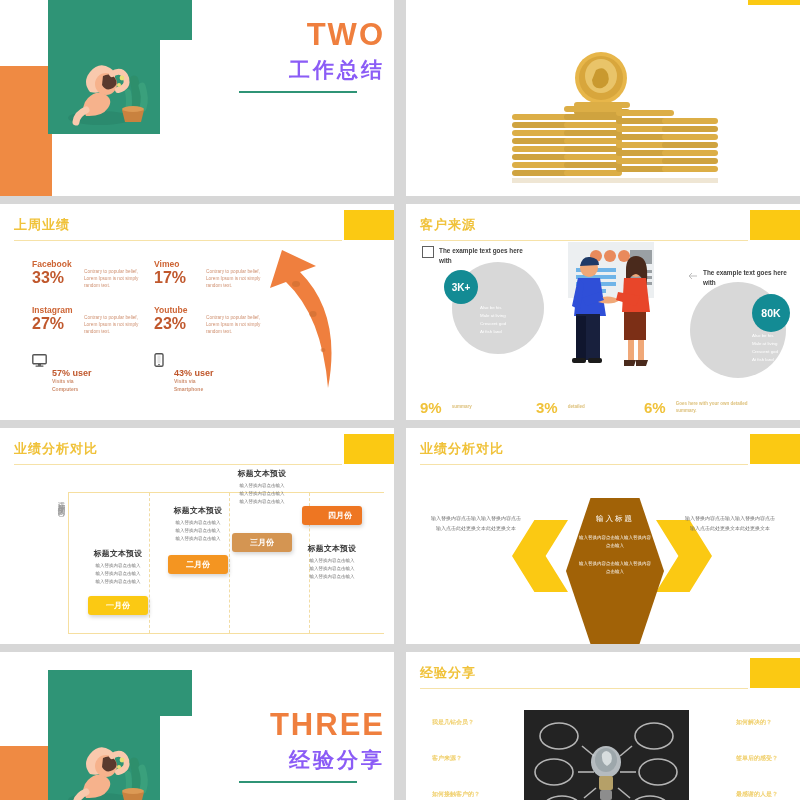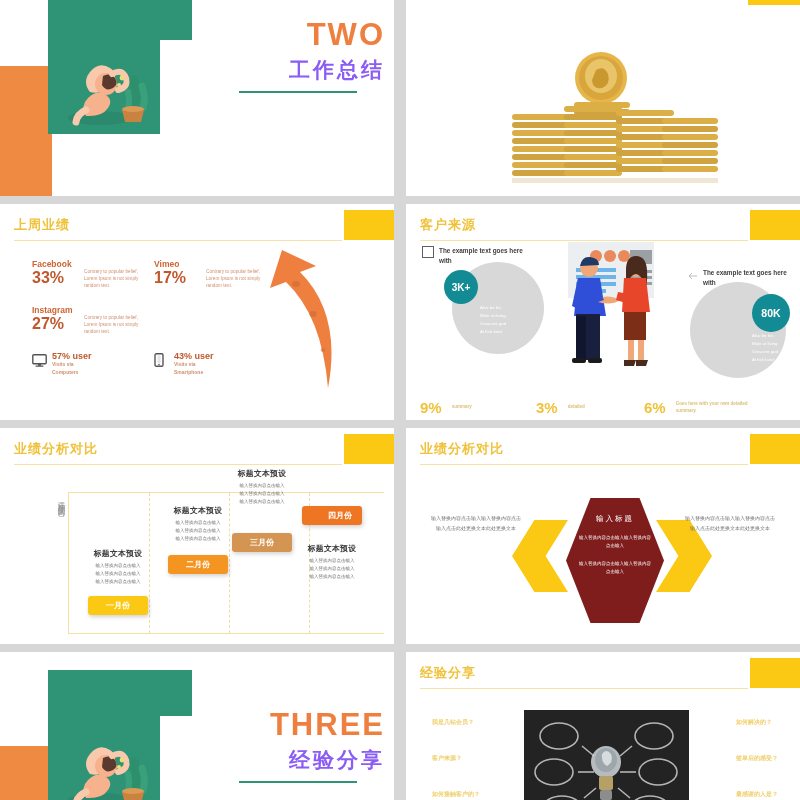--- a/index.html
+++ b/index.html
@@ -90,21 +90,21 @@
   .stat-left { width: 52px; }
   .stat-name { font-size: 8.5px; color: #cd6434; font-weight: bold; }
   .stat-pct { font-size: 16px; color: #c0582d; font-weight: bold; line-height: 1; margin-top:1px; }
   .stat-desc {
     font-size: 4.7px; color: #cf9070; line-height: 1.5;
     width: 60px; padding-top: 9px;
   }
   .device-row { display: flex; margin-top: 4px; }
   .device { display: flex; width: 122px; align-items: flex-start; }
   .dev-icon { width: 20px; padding-top: 2px; }
-  .dev-text .dv-pct { font-size: 9px; color: #c0582d; font-weight: bold; }
+  .dev-text .dv-pct { font-size: 9px; color: #c0582d; font-weight: bold; margin-top: 17px; }
   .dev-text .dv-sub { font-size: 5px; color: #cf9070; line-height: 1.45; font-weight:bold; }
   .big-arrow { position: absolute; right: 8px; top: 38px; width: 130px; height: 150px; }
 
   
   .ex-note { position: absolute; display: flex; gap: 5px; }
   .ex-box { width: 12px; height: 12px; border: 1.4px solid #5f5f5f; flex: none; }
   .ex-txt { font-size: 6.4px; color: #3e3e3e; line-height: 1.5; font-weight: bold; }
   .gray-circle { position: absolute; border-radius: 50%; background: #d8d8d8; }
   .teal-badge {
     position: absolute; border-radius: 50%; background: #138b94;
@@ -136,22 +136,22 @@
   .tl-badge {
     position: absolute; width: 60px; height: 19px; border-radius: 3px;
     color: #fff; font-size: 8px; font-weight: bold;
     display: flex; align-items: center; justify-content: center;
     box-shadow: 1px 2px 4px rgba(0,0,0,.18);
   }
 
   
   .hexwrap { position: absolute; left: 0; right: 0; top: 62px; height: 130px; }
   .hexbody {
-    position: absolute; left: 160px; top: 8px; width: 98px; height: 125px;
-    background: #7f1d1d;
+    position: absolute; left: 160px; top: 8px; width: 98px; height: 146px;
+    background: #a16207;
     clip-path: polygon(25% 0,75% 0,100% 50%,75% 100%,25% 100%,0 50%);
     color: #fff; text-align: center; padding: 16px 12px 0;
   }
   .hex-title { font-size: 7.5px; letter-spacing: 2px; }
   .hex-p { font-size: 4.5px; line-height: 1.75; margin-top: 10px; }
   .chev {
     position: absolute; top: 30px; width: 56px; height: 72px;
     background: #fbc913;
   }
   .chev-l { left: 106px; clip-path: polygon(100% 0,60% 50%,100% 100%,40% 100%,0 50%,40% 0); }
@@ -283,20 +283,27 @@
         </div>
       </div>
       <div class="stat-row">
         <div class="stat-cell">
           <div class="stat-left">
             <div class="stat-name">Instagram</div>
             <div class="stat-pct">27%</div>
           </div>
           <div class="stat-desc">Contrary to popular belief, Lorem Ipsum is not simply random text.</div>
         </div>
+        <div class="stat-cell">
+          <div class="stat-left">
+            <div class="stat-name">Youtube</div>
+            <div class="stat-pct">23%</div>
+          </div>
+          <div class="stat-desc">Contrary to popular belief, Lorem Ipsum is not simply random text.</div>
+        </div>
       </div>
 
       <div class="device-row">
         <div class="device">
           <div class="dev-icon">
             <svg width="15" height="13" viewBox="0 0 15 13">
               <rect x="0.8" y="0.8" width="13.4" height="9" rx="1" fill="none" stroke="#555" stroke-width="1.4"></rect>
               <rect x="6" y="9.8" width="3" height="2" fill="#555"></rect>
               <rect x="3.4" y="11.4" width="8.2" height="1.3" rx=".6" fill="#555"></rect>
             </svg>

